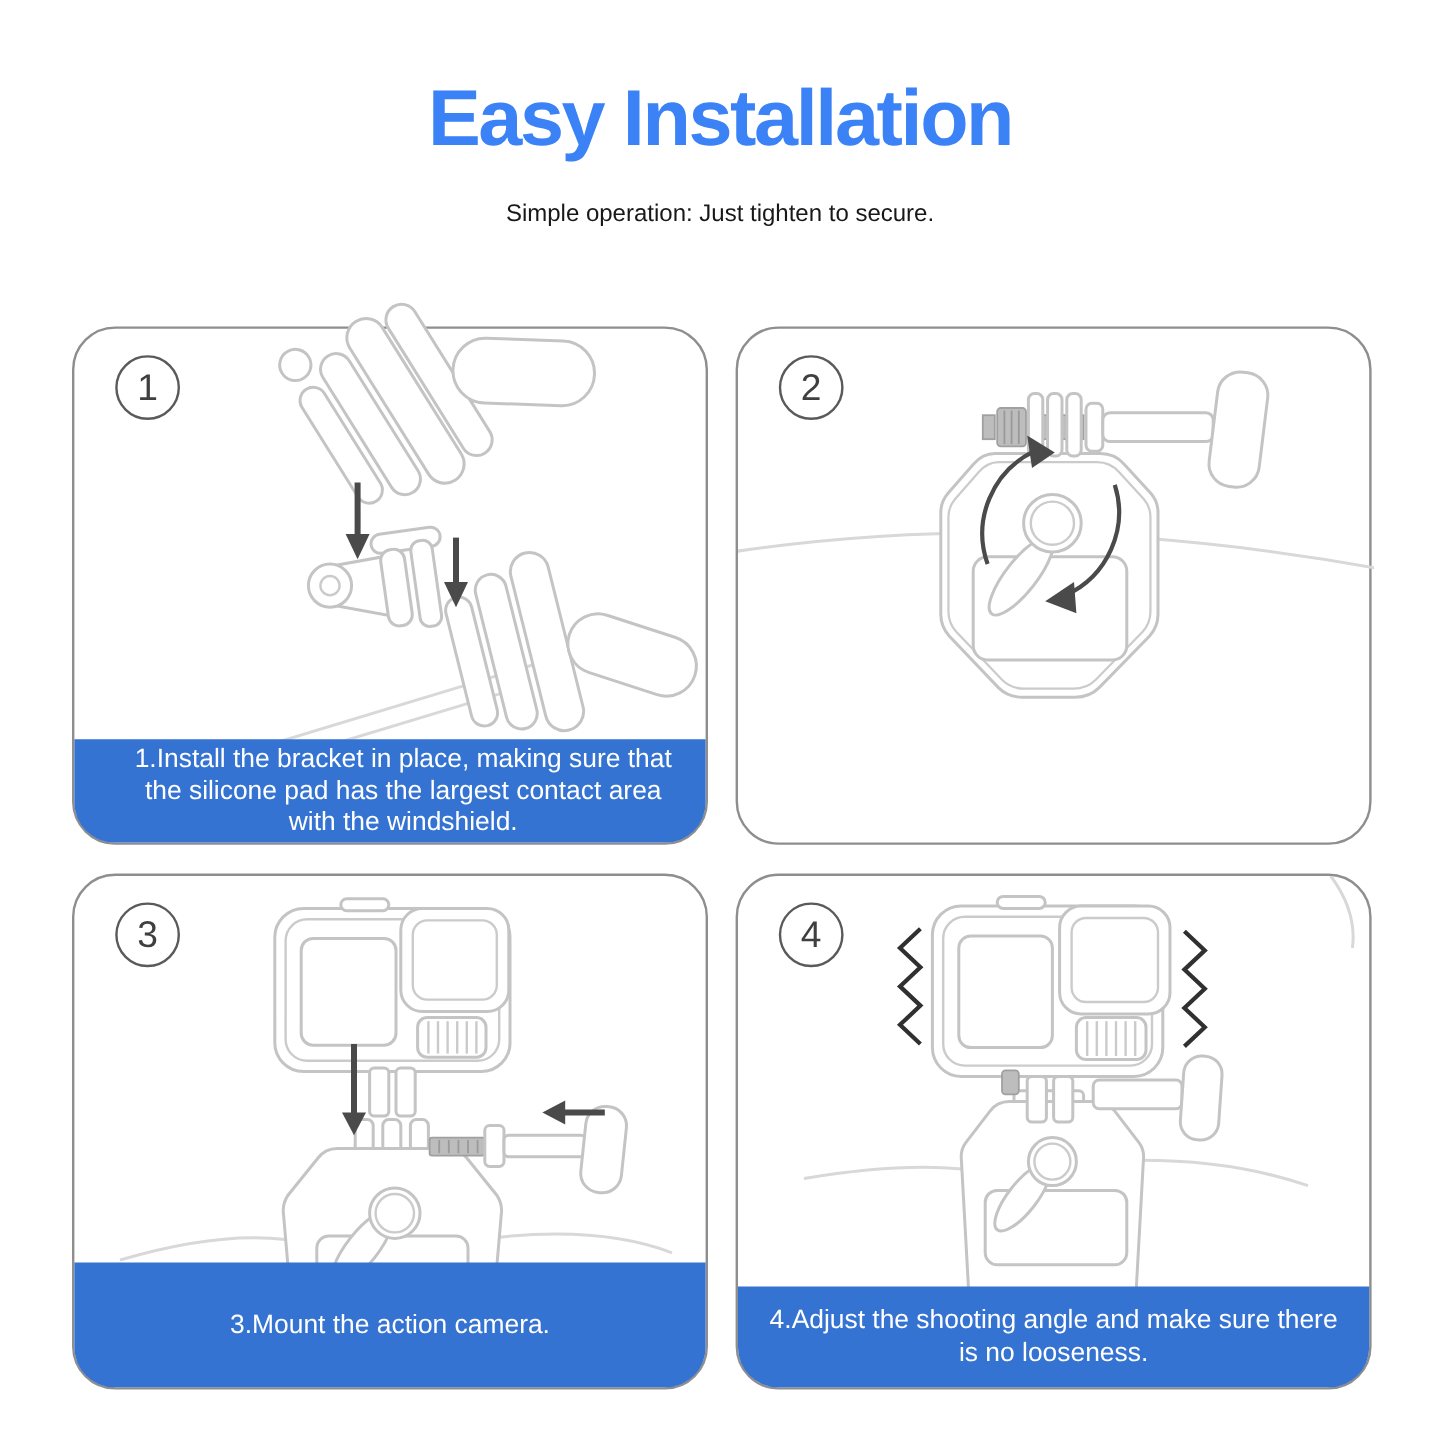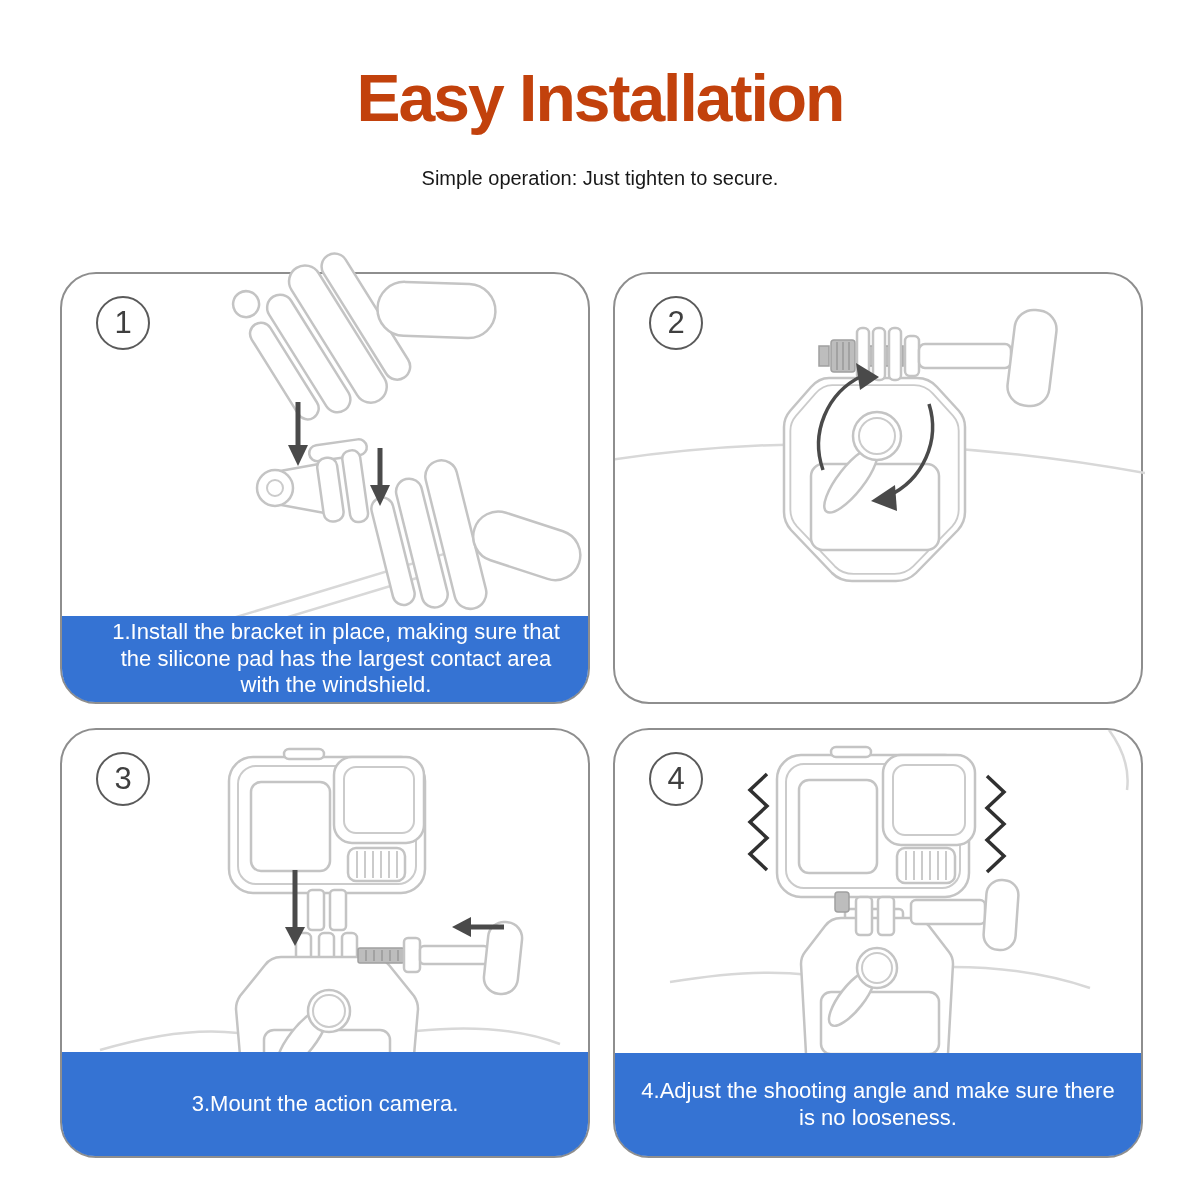--- a/index.html
+++ b/index.html
@@ -1,39 +1,39 @@
 <!DOCTYPE html>
 <html><head>
 <meta charset="utf-8">
 <style>
   html,body{margin:0;padding:0;background:#fff;}
   .canvas{position:relative;width:1200px;height:1200px;background:#ffffff;
           font-family:"Liberation Sans",sans-serif;overflow:hidden;margin:0 auto;}
   .page-title{position:absolute;top:60px;left:0;width:100%;text-align:center;
-          font-size:66px;font-weight:bold;letter-spacing:-2px;color:#c2410c;}
+          font-size:66px;font-weight:bold;letter-spacing:-2px;color:#3b82f6;}
   .page-subtitle{position:absolute;top:167px;left:0;width:100%;text-align:center;
           font-size:20px;font-weight:400;color:#181818;}
   .panel{position:absolute;width:530px;background:#ffffff;border:2px solid #8e8e8e;
           border-radius:36px;box-sizing:border-box;}
   #panel-1{left:60px;top:272px;height:432px;}
   #panel-2{left:613px;top:272px;height:432px;}
   #panel-3{left:60px;top:728px;height:430px;}
   #panel-4{left:613px;top:728px;height:430px;}
   .step-num{position:absolute;left:34px;top:22px;width:50px;height:50px;
           border:2.5px solid #5a5a5a;border-radius:50%;display:flex;align-items:center;
           justify-content:center;font-size:31px;color:#3f3f3f;z-index:3;}
   .art{position:absolute;left:0;top:0;z-index:1;}
   #panel-1 .art{top:-48px;}
   .caption{position:absolute;left:0;right:0;bottom:0;background:#3573d3;
           border-radius:0 0 33px 33px;color:#ffffff;display:flex;align-items:center;
           justify-content:center;text-align:center;font-size:22px;line-height:1.22;
           padding:0 18px;box-sizing:border-box;z-index:2;}
   #panel-1 .caption,#panel-2 .caption{height:86px;padding-left:40px;}
   #panel-3 .caption{height:104px;}
-  #panel-4 .caption{height:103px;}
+  #panel-4 .caption{height:84px;}
   svg{display:block;}
   .la{stroke:#c4c4c4;stroke-width:2.5;fill:#ffffff;}
   .la2{stroke:#cbcbcb;stroke-width:2;fill:none;}
   .ws{stroke:#d8d8d8;stroke-width:2.5;fill:none;}
   .dk{stroke:#4a4a4a;stroke-width:5;fill:none;}
   .dkf{fill:#4a4a4a;stroke:none;}
   .rot{stroke:#4a4a4a;stroke-width:3.5;fill:none;}
   .thr{fill:#bdbdbd;stroke:#a0a0a0;stroke-width:1.5;}
   .hat{stroke:#9a9a9a;stroke-width:1.5;}
   .zz{stroke:#303030;stroke-width:3.5;fill:none;stroke-linejoin:miter;}

